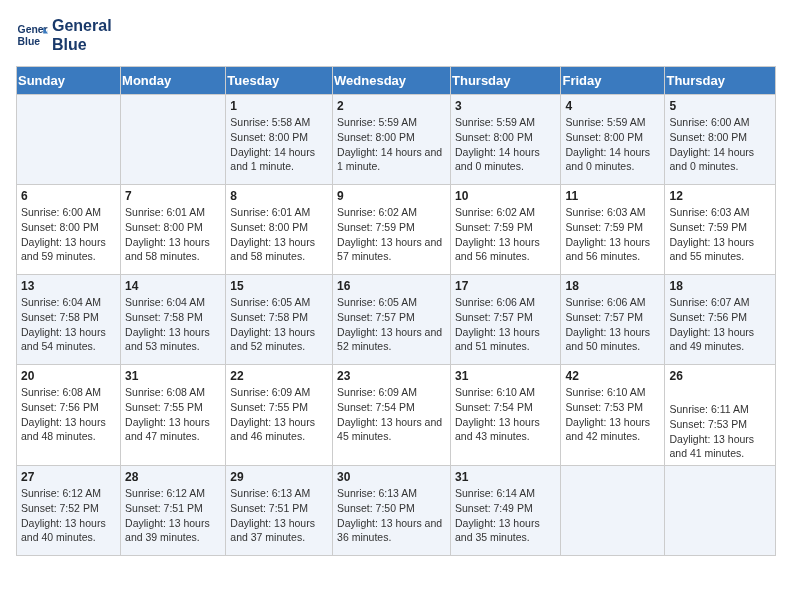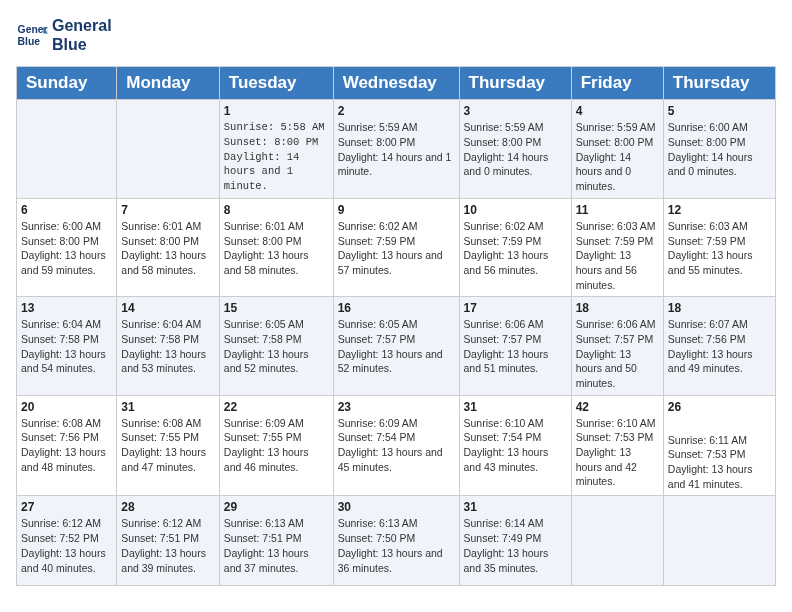--- a/index.html
+++ b/index.html
@@ -38,24 +38,24 @@
       color: #333;
     }
     table {
       width: 100%;
       border-collapse: collapse;
       font-size: 11px;
     }
     thead tr th {
       background-color: #3a7abf;
       color: #fff;
-      padding: 6px 9px;
+      padding: 6px 1px;
       text-align: left;
       font-weight: bold;
-      font-size: 17px;
+      font-size: 13px;
       border: 1px solid #ccc;
     }
     tbody tr td {
       border: 1px solid #ccc;
       padding: 4px;
       vertical-align: top;
       font-size: 10.5px;
       color: #222;
       min-height: 80px;
       height: 90px;
@@ -104,21 +104,21 @@
         <th>Friday</th>
         <th>Thursday</th>
       </tr>
   </thead>
   <tbody id="calendar-body">
   <tr>
         <td></td>
         <td></td>
         <td>
           <span class="day-number">1</span>
-          <div class="day-info" style="white-space: pre-line; font-family: Liberation Mono, monospace;">Sunrise: 5:58 AM
+          <div class="day-info" style="white-space: pre-line;">Sunrise: 5:58 AM
 Sunset: 8:00 PM
 Daylight: 14 hours and 1 minute.</div>
         </td>
         <td>
           <span class="day-number">2</span>
           <div class="day-info" style="white-space: pre-line;">Sunrise: 5:59 AM
 Sunset: 8:00 PM
 Daylight: 14 hours and 1 minute.</div>
         </td>
         <td>

